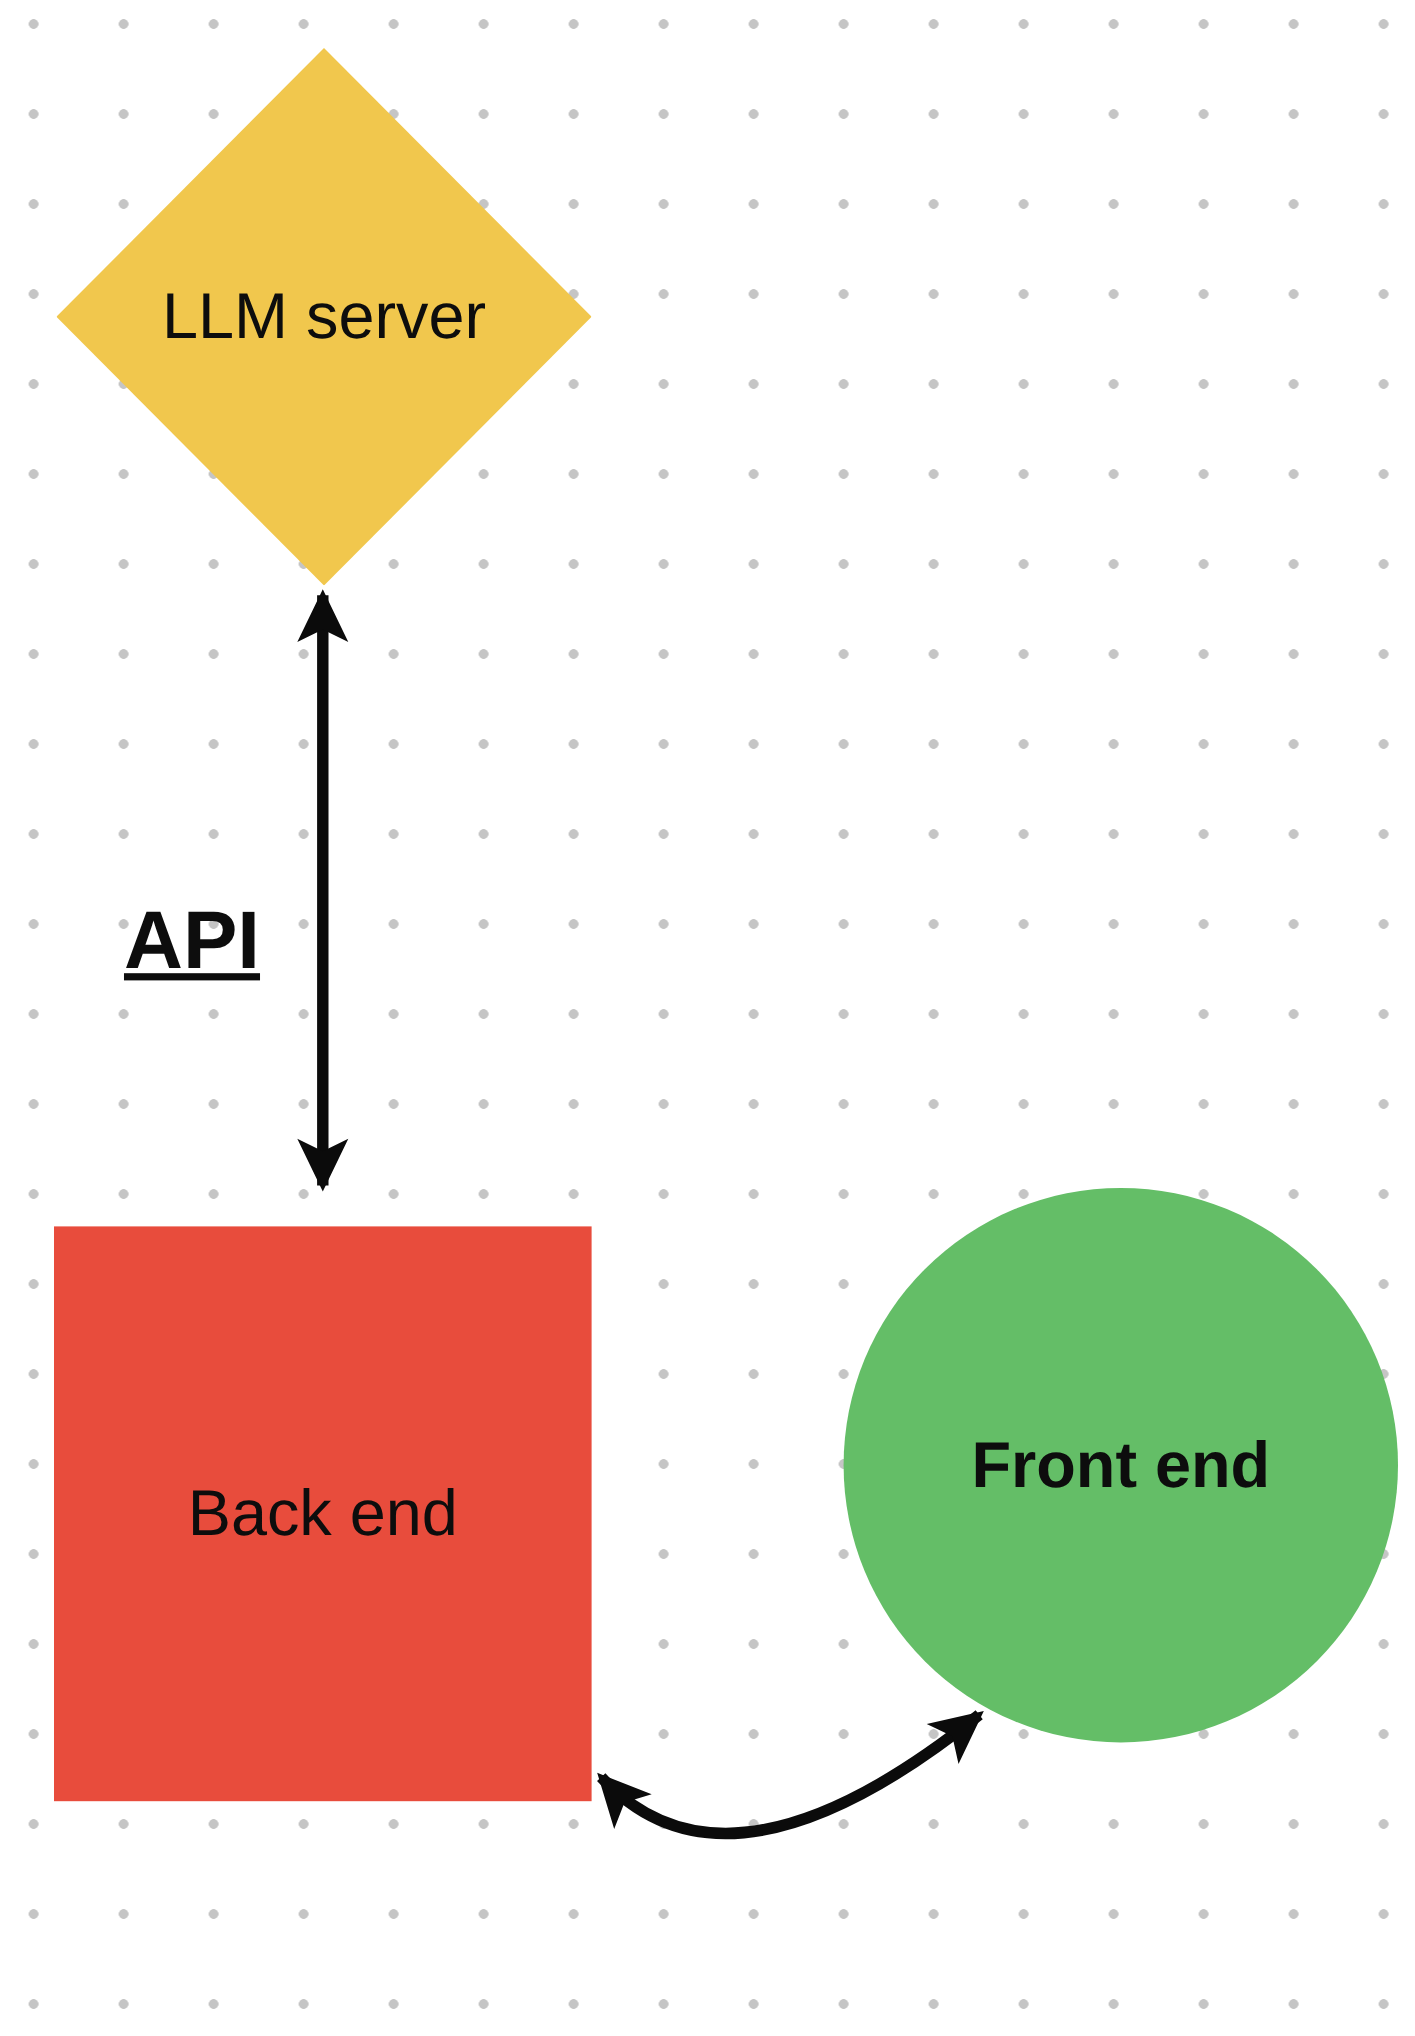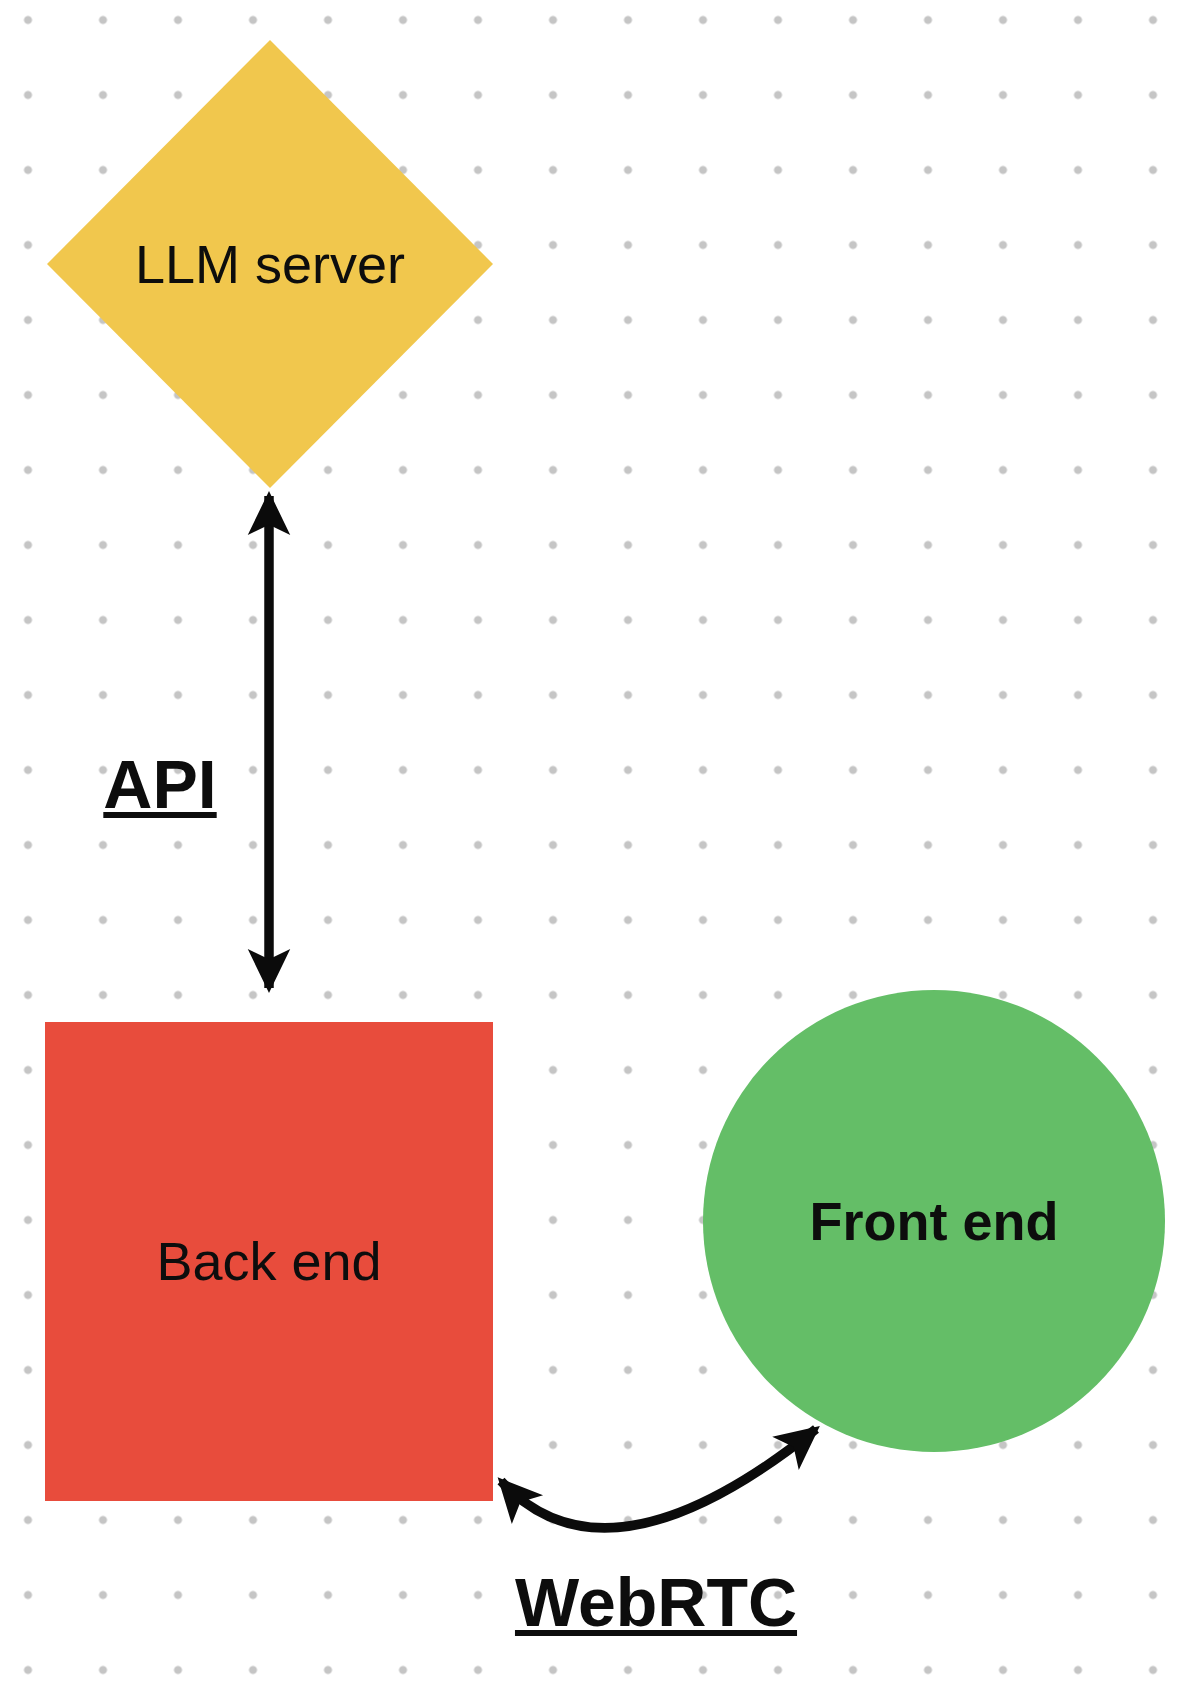--- a/index.html
+++ b/index.html
@@ -104,15 +104,14 @@
   <div id="backend-node" class="node" style="background-color: rgb(232, 76, 60);">
     <span class="node-label">Back end</span>
   </div>
 
   <div id="frontend-node" class="node" style="background-color: rgb(100, 190, 103);">
     <span class="node-label">Front end</span>
   </div>
 
   <div id="api-label" class="connector-label">API</div>
 
-  <div id="webrtc-label" class="connector-label">WebRTC</div>
 
 </div>
 
 </body></html>

